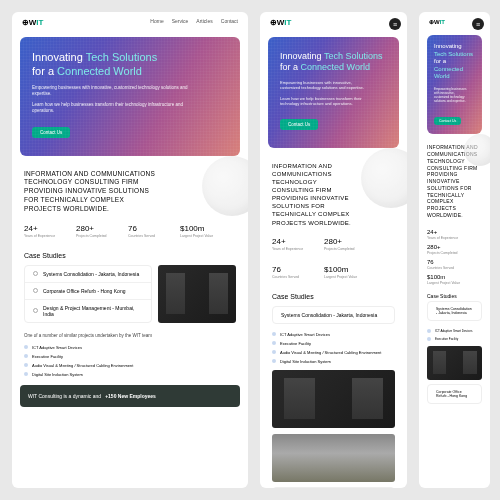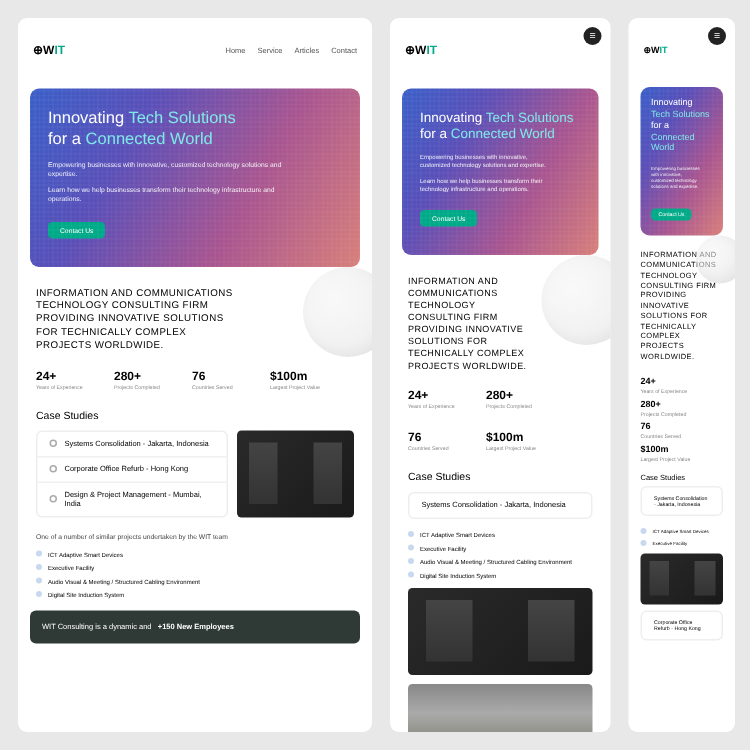--- a/index.html
+++ b/index.html
@@ -2,42 +2,42 @@
 <html><head>
 <meta charset="utf-8">
 <style>
 *{box-sizing:border-box;margin:0;padding:0;font-family:Arial,sans-serif}
 body{background:#e8e8e8;padding:12px;display:flex;gap:12px;width:500px;height:500px;overflow:hidden}
 .frame{background:#fff;border-radius:6px;overflow:hidden;position:relative;flex-shrink:0}
 .f1{width:236px;height:476px}
 .f2{width:147px;height:476px}
 .f3{width:71px;height:476px}
 .menubtn{position:absolute;top:6px;right:6px;width:12px;height:12px;background:#222;border-radius:50%;display:flex;align-items:center;justify-content:center;color:#fff;font-size:7px}
-.nav{display:flex;align-items:center;justify-content:space-between;padding:17px 10px;font-size:6px}
+.nav{display:flex;align-items:flex-start;justify-content:space-between;padding:6px 10px;font-size:6px}
 .logo{font-weight:bold;font-size:8px}
 .logo .g{color:#0a8}
 .navlinks{display:flex;gap:8px;font-size:5px;color:#555}
 .hero{margin:4px 8px;border-radius:6px;padding:14px 12px 18px;background:linear-gradient(120deg,#3a5fc8 0%,#5a4fb8 30%,#a85590 65%,#d8807a 100%);color:#fff;position:relative;overflow:hidden}
 .hero::after{content:"";position:absolute;inset:0;background:repeating-linear-gradient(0deg,rgba(255,255,255,.03) 0 1px,transparent 1px 3px),repeating-linear-gradient(90deg,rgba(255,255,255,.03) 0 1px,transparent 1px 3px)}
 .hero h1{font-size:11px;font-weight:400;line-height:1.25;margin-bottom:6px}
 .f2 .hero h1{font-size:9px}
 .f3 .hero h1{font-size:6px}
 .hero .cyan{color:#7de8e8}
 .hero p{font-size:4.5px;line-height:1.4;margin-bottom:5px;opacity:.9;max-width:80%}
 .f2 .hero p{font-size:4px}
 .f3 .hero p{font-size:3px}
 .cta{display:inline-block;background:#0a8;color:#fff;font-size:4.5px;padding:3px 8px;border-radius:3px;margin-top:2px}
 .section{padding:10px 12px;position:relative}
 .globe{position:absolute;right:-14px;top:-4px;width:60px;height:60px;border-radius:50%;background:radial-gradient(circle at 35% 35%,#f5f5f5,#ddd);opacity:.55;box-shadow:inset -3px -3px 8px rgba(0,0,0,.08)}
 .intro{font-size:6.5px;font-weight:400;letter-spacing:.3px;line-height:1.35;max-width:62%;margin-bottom:10px}
 .f2 .intro{font-size:6px;max-width:72%}
 .f3 .intro{font-size:5px;max-width:100%}
 .stats{display:flex;gap:14px;flex-wrap:wrap}
 .stat{min-width:38px}
-.stat b{display:block;font-size:8px;font-weight:700}
+.stat b{display:block;font-size:8px;font-weight:400}
 .stat span{display:block;font-size:3.5px;color:#888;margin-top:1px}
 .f3 .stats{flex-direction:column;gap:4px}
 .sect-title{font-size:7px;font-weight:500;padding:4px 12px 6px}
 .cases{padding:0 12px}
 .caselist{background:#fff;border:1px solid #eee;border-radius:4px;margin-bottom:6px}
 .caseitem{padding:5px 8px;font-size:5px;border-bottom:1px solid #f0f0f0;display:flex;align-items:center;gap:5px}
 .caseitem:last-child{border:none}
 .dot{width:5px;height:5px;border:1px solid #aaa;border-radius:50%;flex-shrink:0}
 .detail{font-size:4.5px;padding:4px 0 2px;color:#444}
 .bullets{margin-top:3px}

